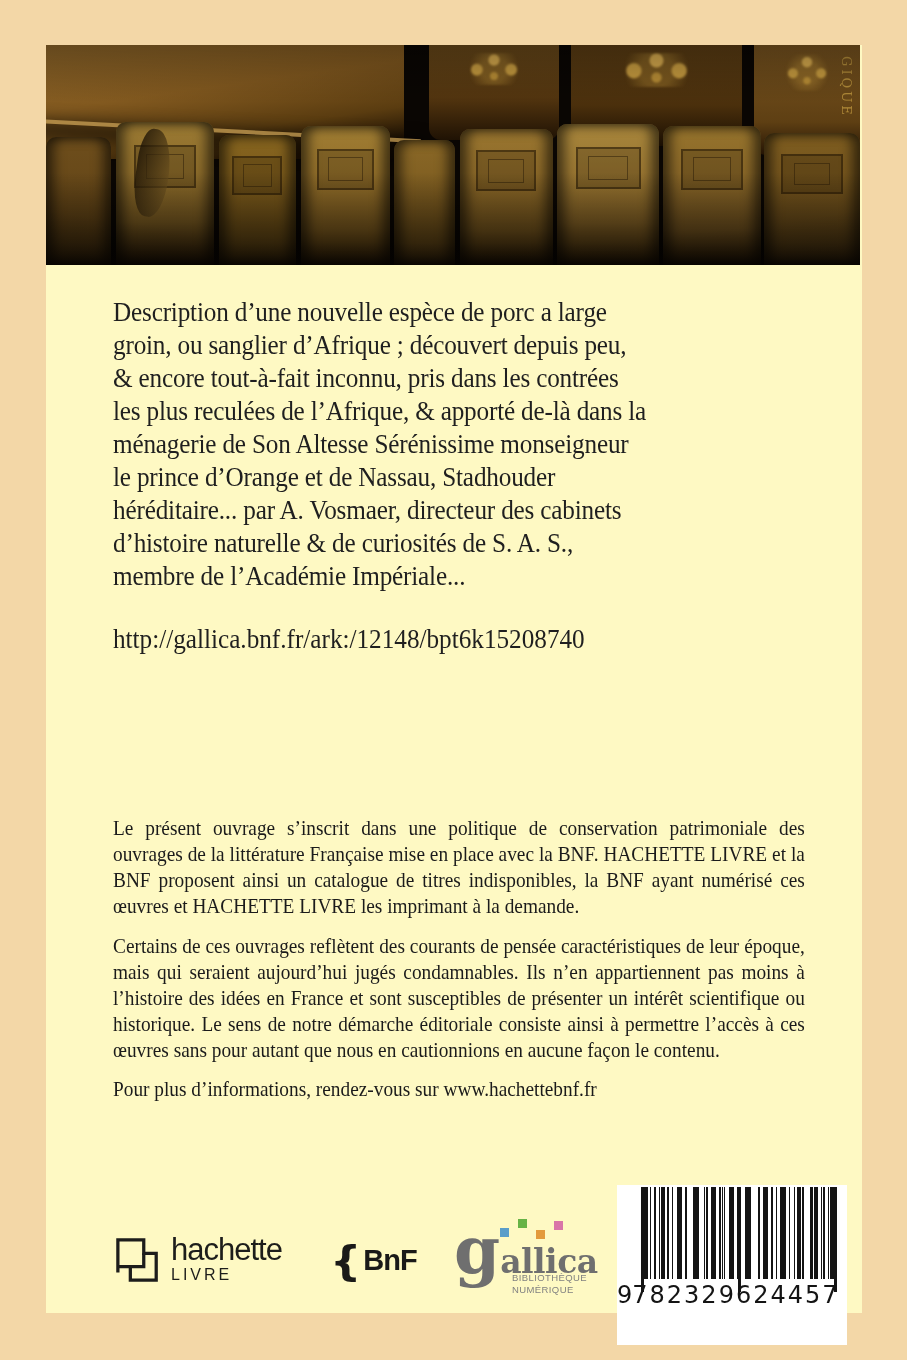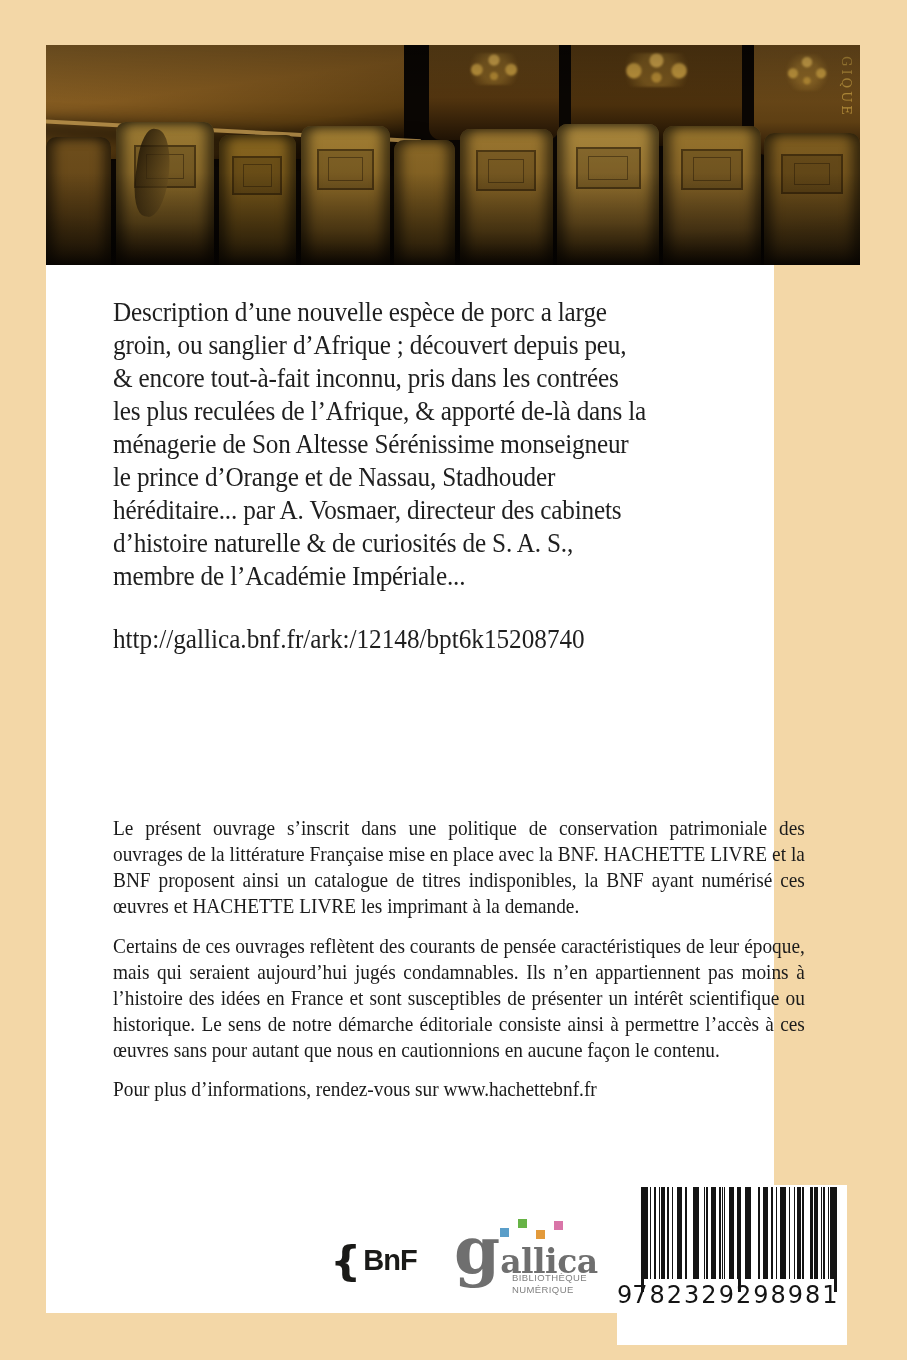--- a/index.html
+++ b/index.html
@@ -7,22 +7,22 @@
   body {
     background:#F3D7A7;
     font-family:"Liberation Serif", serif;
     overflow:hidden;
     position:relative;
   }
   .page { position:absolute; inset:0; }
 
   
   .sheet {
-    position:absolute; left:46px; top:45px; width:728px; height:1268px;
-    background:#ffffff;
+    position:absolute; left:46px; top:45px; width:816px; height:1268px;
+    background:#fef9c3;
     text-decoration:underline;
   }
 
   
   .photo {
     position:absolute; left:0; top:0; width:814px; height:220px;
     background:#0a0603; overflow:hidden;
   }
   .photo > div { position:absolute; }
   .ph-slab {
@@ -219,20 +219,30 @@
 membre de l’Académie Impériale...</div>
 
     <div class="ark-url">http://gallica.bnf.fr/ark:/12148/bpt6k15208740</div>
 
     <div class="legal">
       <p>Le présent ouvrage s’inscrit dans une politique de conservation patrimoniale des ouvrages de la littérature Française mise en place avec la BNF. HACHETTE LIVRE et la BNF proposent ainsi un catalogue de titres indisponibles, la BNF ayant numérisé ces œuvres et HACHETTE LIVRE les imprimant à la demande.</p>
       <p>Certains de ces ouvrages reflètent des courants de pensée caractéristiques de leur époque, mais qui seraient aujourd’hui jugés condamnables. Ils n’en appartiennent pas moins à l’histoire des idées en France et sont susceptibles de présenter un intérêt scientifique ou historique. Le sens de notre démarche éditoriale consiste ainsi à permettre l’accès à ces œuvres sans pour autant que nous en cautionnions en aucune façon le contenu.</p>
       <p class="last">Pour plus d’informations, rendez-vous sur www.hachettebnf.fr</p>
     </div>
 
+    <div class="hachette">
+      <svg viewBox="0 0 48 48">
+        <path d="M3 37 V3 H30 V17 H43 V45 H16 V31 H3 Z" fill="none" stroke="#1d1d1b" stroke-width="3.4"></path>
+        <path d="M16 31 H30 V17" fill="none" stroke="#1d1d1b" stroke-width="3.4"></path>
+      </svg>
+      <div class="words">
+        <div class="w1">hachette</div>
+        <div class="w2">LIVRE</div>
+      </div>
+    </div>
 
     <div class="bnf">
       <span class="bracket">{</span>
       <span class="name">BnF</span>
     </div>
 
     <div class="gallica">
       <div class="g-squares">
         <span style="background: rgb(90, 158, 201);"></span>
         <span style="background: rgb(103, 179, 70);"></span>
@@ -250,18 +260,18 @@
     </div>
 
     <div class="barcode">
       <div class="bars"></div>
       <div class="guard gl"></div>
       <div class="guard gm"></div>
       <div class="guard gr"></div>
       <div class="nums">
         <span class="n9">9</span>
         <span class="ng">782329</span>
-        <span class="ng">298981</span>
+        <span class="ng">624457</span>
       </div>
     </div>
 
   </div>
 </div>
 
 </body></html>

